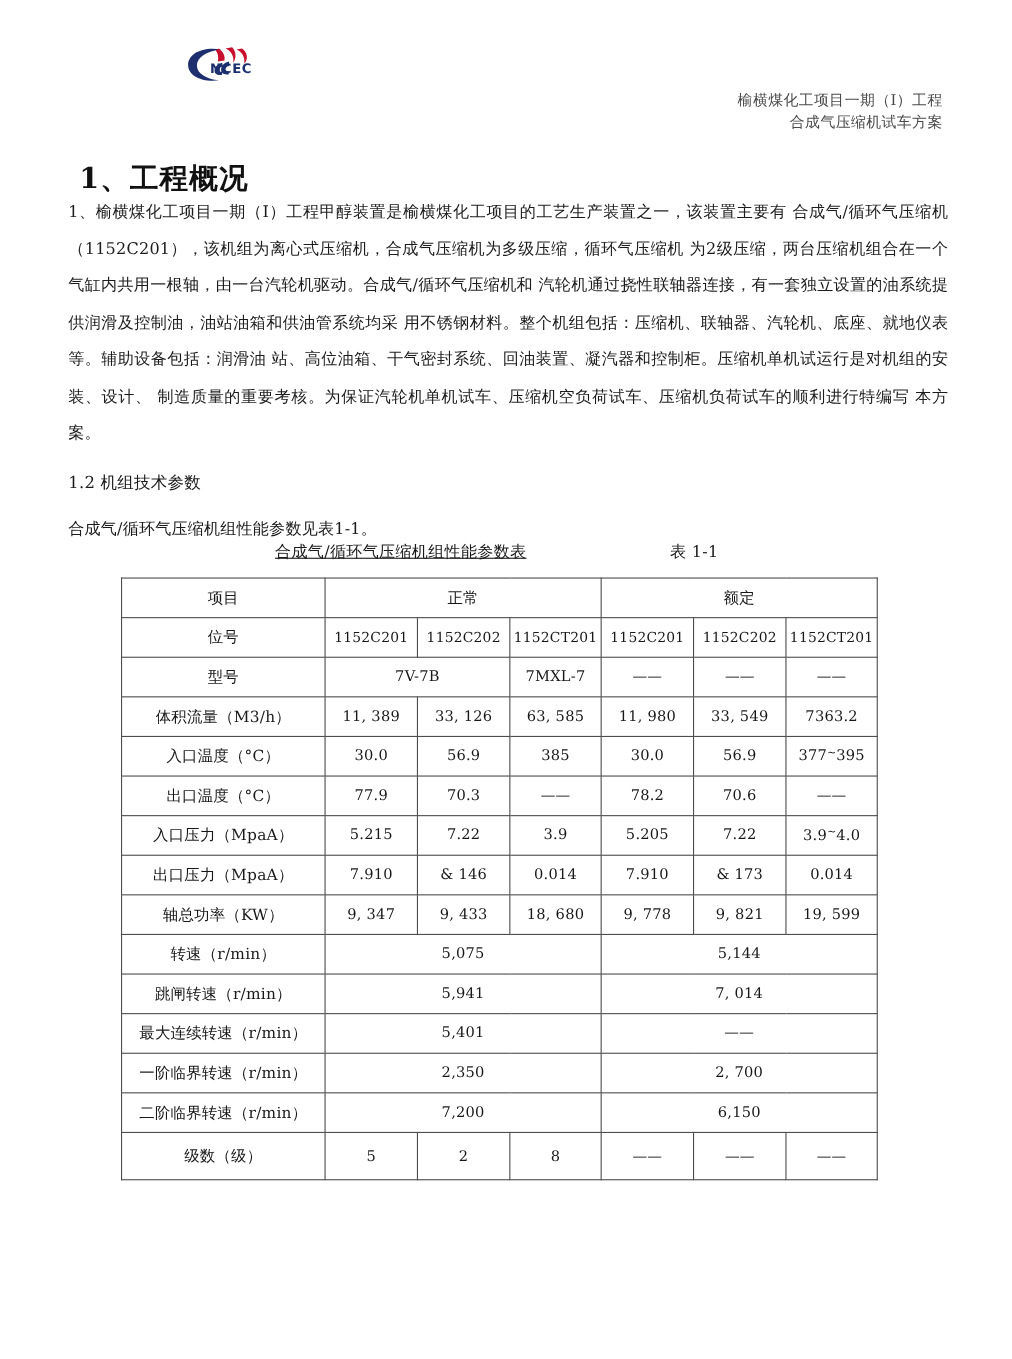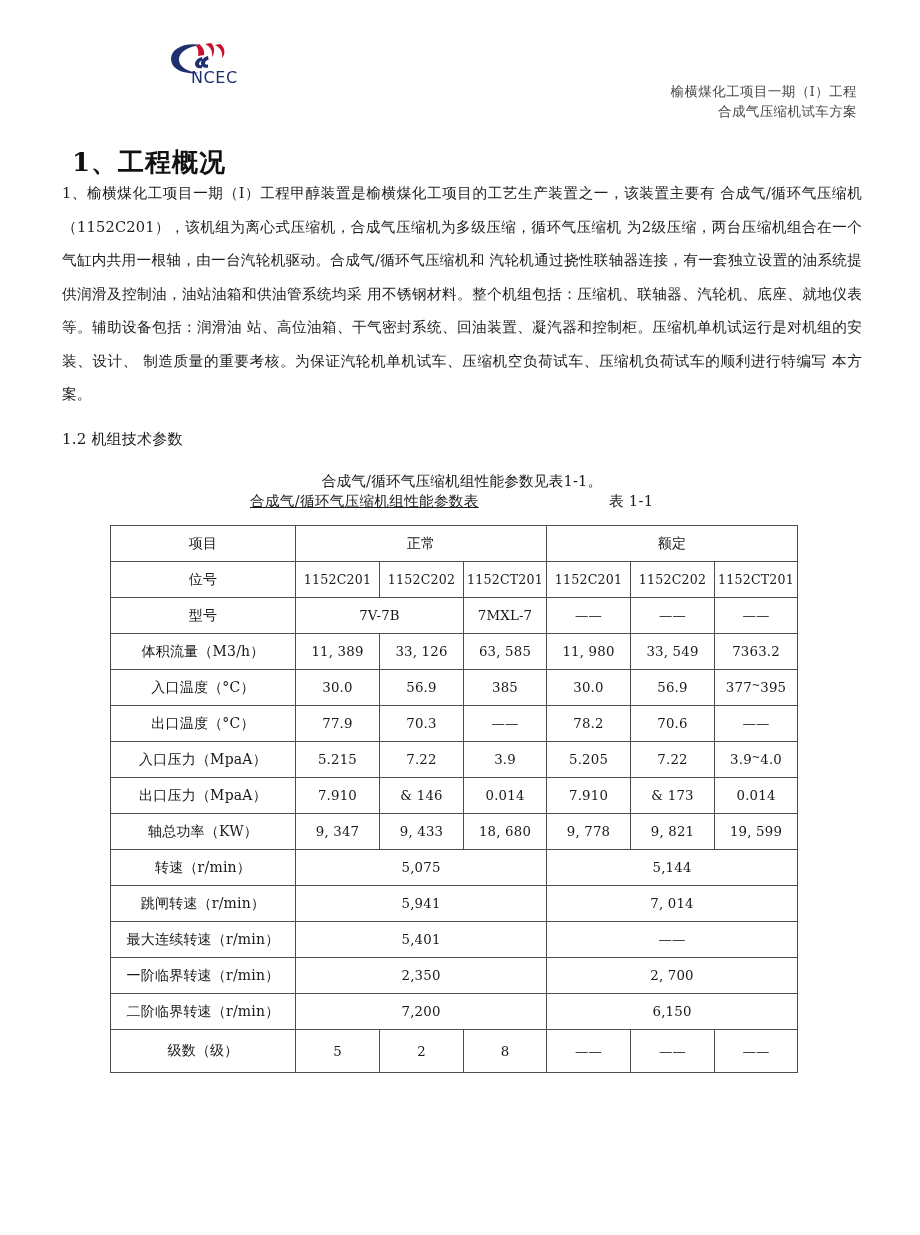--- a/index.html
+++ b/index.html
@@ -38,24 +38,24 @@
   .logo-mark {
     position: absolute;
     left: 0;
     top: 0;
     width: 68px;
     height: 34px;
   }
   .logo-word {
     position: absolute;
     left: 23px;
-    top: 28px;
+    top: 14px;
     font-family: "DejaVu Sans", "Liberation Sans", sans-serif;
-    font-weight: normal;
-    font-size: 16px;
+    font-weight: bold;
+    font-size: 12px;
     letter-spacing: 0.6px;
     color: #1d2f6f;
     line-height: 1;
   }
   .header-title {
     position: absolute;
     right: 63px;
     top: 82px;
     text-align: right;
     font-size: 13.5px;
@@ -97,21 +97,20 @@
     margin: 12px 0 0 0;
     font-size: 15px;
     line-height: 33.5px;
     letter-spacing: 0.2px;
   }
   p.lead {
     margin: 8px 0 0 0;
     font-size: 14.6px;
     line-height: 33.5px;
     letter-spacing: 0.2px;
-    text-align: center;
   }
 
   
   .table-caption {
     position: absolute;
     left: 110px;
     top: 492px;
     width: 690px;
     font-size: 14.6px;
     letter-spacing: 0.3px;

